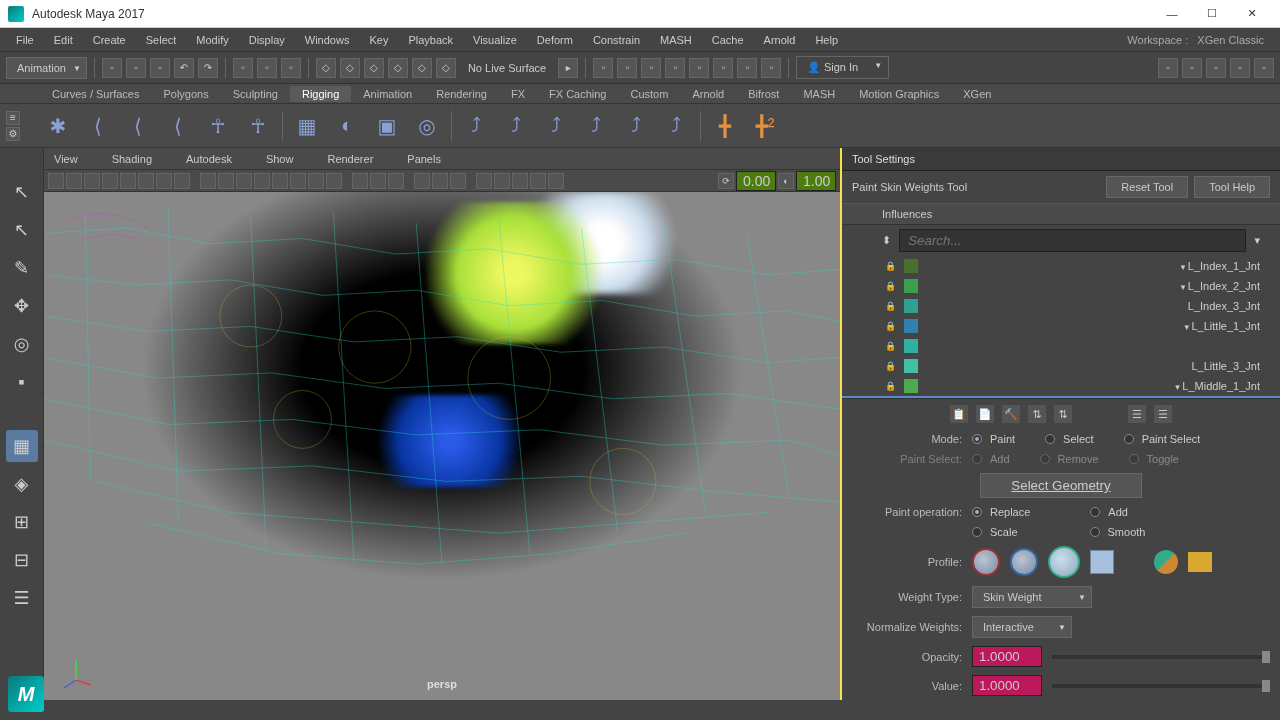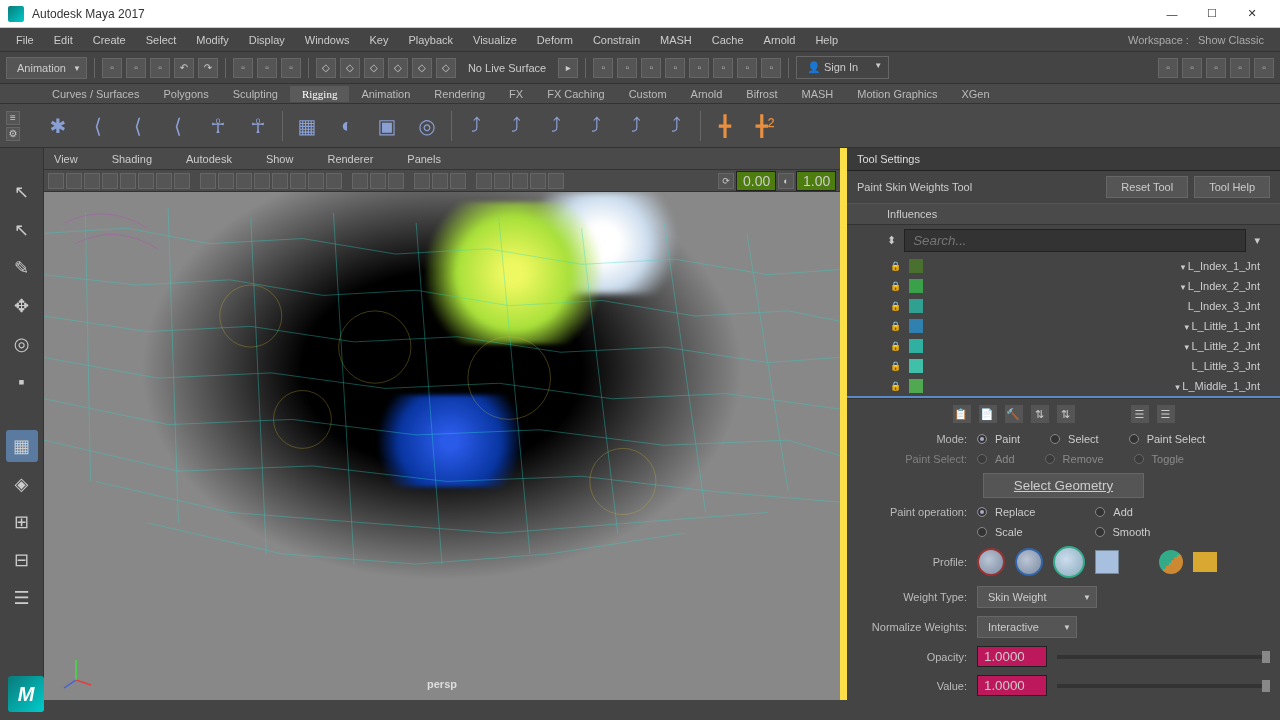--- a/index.html
+++ b/index.html
@@ -14,21 +14,21 @@
 .menubar-left { display: flex; }
 .menu-item { padding: 3px 10px; color: #ccc; cursor: pointer; }
 .workspace { color: #aaa; padding: 0 10px; }
 .toolbar { background: #444; height: 32px; display: flex; align-items: center; padding: 0 6px; gap: 4px; border-bottom: 1px solid #333; }
 .dropdown { background: #555; border: 1px solid #666; padding: 4px 20px 4px 10px; color: #ccc; position: relative; min-width: 80px; cursor: pointer; }
 .dropdown::after { content: "▼"; position: absolute; right: 5px; font-size: 8px; top: 6px; }
 .tool-icon { width: 20px; height: 20px; background: #555; border: 1px solid #666; display: flex; align-items: center; justify-content: center; cursor: pointer; font-size: 10px; }
 .tool-sep { width: 1px; height: 20px; background: #666; margin: 0 3px; }
 .shelf-tabs { background: #4a4a4a; height: 20px; display: flex; align-items: center; padding-left: 40px; border-bottom: 1px solid #333; }
 .shelf-tab { padding: 2px 12px; color: #bbb; cursor: pointer; font-size: 11px; }
-.shelf-tab.active { background: #5a5a5a; color: #fff; font-family: Liberation Serif, serif; }
+.shelf-tab.active { background: #5a5a5a; color: #fff; }
 .shelf { background: #4a4a4a; height: 44px; display: flex; align-items: center; padding: 0 6px; gap: 4px; border-bottom: 1px solid #333; }
 .shelf-item { width: 36px; height: 36px; display: flex; align-items: center; justify-content: center; cursor: pointer; color: #8a9fd4; font-size: 20px; }
 .shelf-sep { width: 1px; height: 30px; background: #666; margin: 0 2px; }
 .main { display: flex; height: 552px; }
 .left-toolbar { width: 44px; background: #444; display: flex; flex-direction: column; align-items: center; padding-top: 28px; gap: 6px; border-right: 1px solid #333; }
 .ltool { width: 32px; height: 32px; display: flex; align-items: center; justify-content: center; cursor: pointer; color: #ccc; font-size: 18px; }
 .ltool.active { background: #5a7aa0; border-radius: 3px; }
 .viewport-area { flex: 1; display: flex; flex-direction: column; background: #444; }
 .viewport-menu { height: 22px; background: #4a4a4a; display: flex; align-items: center; padding: 0 10px; gap: 34px; border-bottom: 1px solid #333; }
 .vp-menu-item { color: #ccc; cursor: pointer; font-size: 11px; }
@@ -36,21 +36,21 @@
 .vp-tool { width: 16px; height: 16px; background: #555; border: 1px solid #666; cursor: pointer; font-size: 9px; display: flex; align-items: center; justify-content: center; }
 .vp-field { background: #4d7c0f; border: 1px solid #222; padding: 1px 6px; color: #ccc; font-size: 14px; width: 40px; }
 .viewport { flex: 1; background: #888; position: relative; overflow: hidden; }
 .viewport-content { position: absolute; inset: 0; background: radial-gradient(ellipse 400px 280px at 50% 35%, #000 0%, #000 35%, #888 75%); }
 .wire-overlay { position: absolute; inset: 0; }
 .blob-yellow { position: absolute; left: 48%; top: 2%; width: 22%; height: 28%; background: radial-gradient(circle, #eef860 10%, #a8e03a 50%, transparent 80%); filter: blur(2px); }
 .blob-white { position: absolute; left: 60%; top: 0%; width: 20%; height: 20%; background: radial-gradient(circle, #fff 20%, #cde 50%, transparent 80%); filter: blur(3px); }
 .blob-blue { position: absolute; left: 42%; top: 40%; width: 18%; height: 18%; background: radial-gradient(circle, #2a5ae8 10%, #0835a0 60%, transparent 85%); filter: blur(2px); }
 .camera-label { position: absolute; bottom: 10px; left: 50%; transform: translateX(-50%); color: #ddd; font-size: 11px; font-weight: bold; }
 .axis { position: absolute; bottom: 10px; left: 12px; width: 40px; height: 40px; }
-.right-panel { width: 440px; background: #444; border-left: 7px solid #fde047; display: flex; flex-direction: column; overflow: hidden; }
+.right-panel { width: 440px; background: #444; border-left: 2px solid #fde047; display: flex; flex-direction: column; overflow: hidden; }
 .panel-header { background: #3a3a3a; padding: 5px 10px; color: #ddd; border-bottom: 1px solid #222; }
 .panel-sub { background: #444; padding: 5px 10px; color: #ccc; display: flex; justify-content: space-between; align-items: center; }
 .panel-btn { background: #555; border: 1px solid #666; padding: 4px 14px; color: #ccc; cursor: pointer; font-size: 11px; }
 .influences-hdr { background: #4a4a4a; padding: 4px 10px 4px 40px; color: #ccc; border-top: 1px solid #555; border-bottom: 1px solid #333; }
 .search-row { display: flex; align-items: center; padding: 4px 20px 4px 40px; gap: 8px; }
 .search-input { flex: 1; background: #333; border: 1px solid #222; padding: 3px 8px; color: #aaa; font-style: italic; }
 .joint-list { max-height: 200px; overflow-y: auto; }
 .joint-row { display: flex; align-items: center; height: 20px; padding-left: 40px; cursor: pointer; }
 .joint-row.selected { background: #5a8ac8; color: #fff; }
 .joint-lock { width: 18px; height: 16px; display: flex; align-items: center; justify-content: center; font-size: 9px; color: #aaa; }
@@ -105,21 +105,21 @@
       <div class="menu-item">Visualize</div>
       <div class="menu-item">Deform</div>
       <div class="menu-item">Constrain</div>
       <div class="menu-item">MASH</div>
       <div class="menu-item">Cache</div>
       <div class="menu-item">Arnold</div>
       <div class="menu-item">Help</div>
     </div>
   <div class="workspace">
     <span>Workspace :</span>
-    <span style="margin-left:6px;">Show Classic</span>
+    <span style="margin-left:6px;">XGen Classic</span>
   </div>
 </div>
 
 <div class="toolbar">
   <div class="dropdown">Animation</div>
   <div class="tool-sep"></div>
   <div class="tool-icon">▫</div>
   <div class="tool-icon">▫</div>
   <div class="tool-icon">▫</div>
   <div class="tool-icon">↶</div>
@@ -335,21 +335,20 @@
           <span class="joint-name">L_Index_3_Jnt</span>
         </div>
         <div class="joint-row">
           <span class="joint-lock">🔒</span>
           <span class="joint-color" style="background:#3080b0"></span>
           <span class="joint-name joint-chevron">L_Little_1_Jnt</span>
         </div>
         <div class="joint-row">
           <span class="joint-lock">🔒</span>
           <span class="joint-color" style="background:#30b0a0"></span>
-          <span class="joint-name joint-chevron">L_Little_2_Jnt</span>
         </div>
         <div class="joint-row">
           <span class="joint-lock">🔒</span>
           <span class="joint-color" style="background:#40c0a8"></span>
           <span class="joint-name">L_Little_3_Jnt</span>
         </div>
         <div class="joint-row">
           <span class="joint-lock">🔒</span>
           <span class="joint-color" style="background:#50a850"></span>
           <span class="joint-name joint-chevron">L_Middle_1_Jnt</span>

